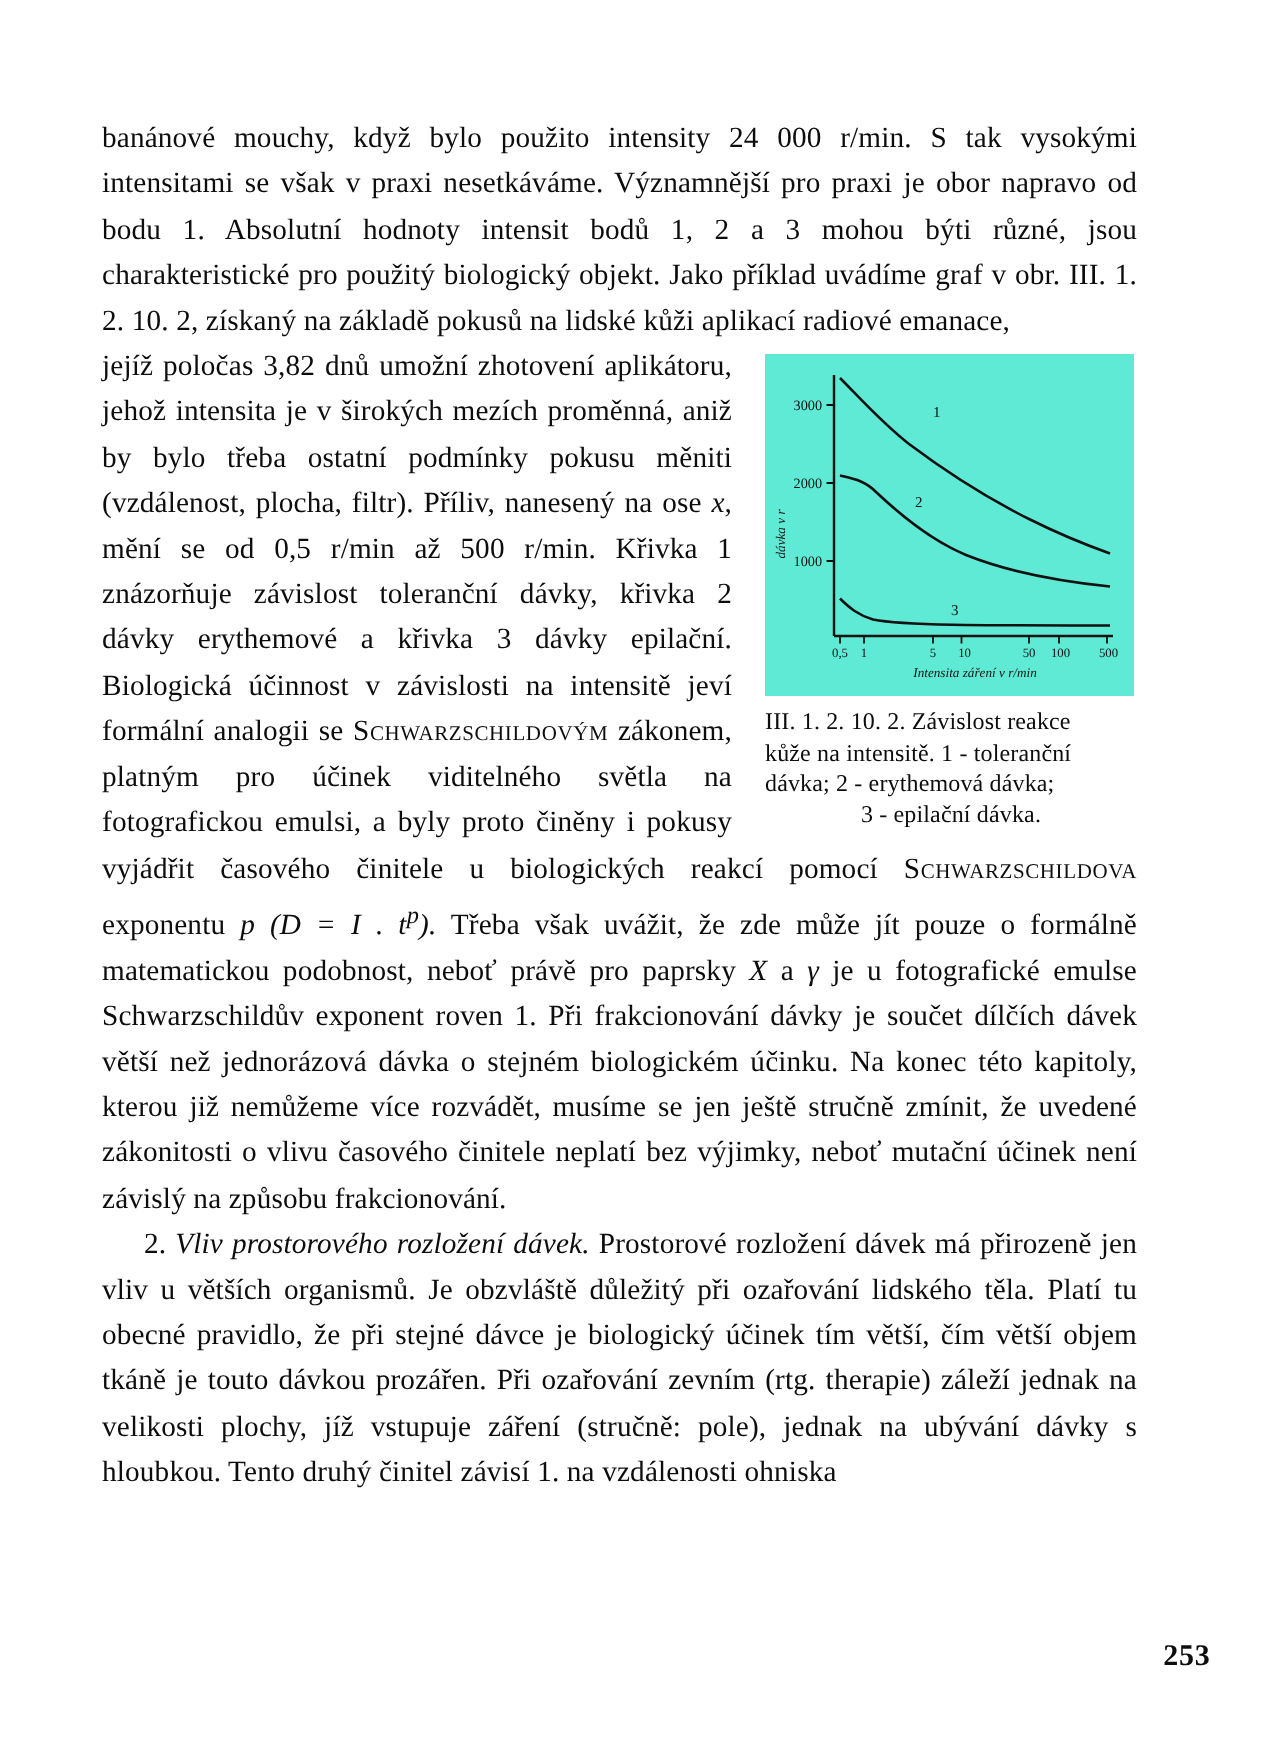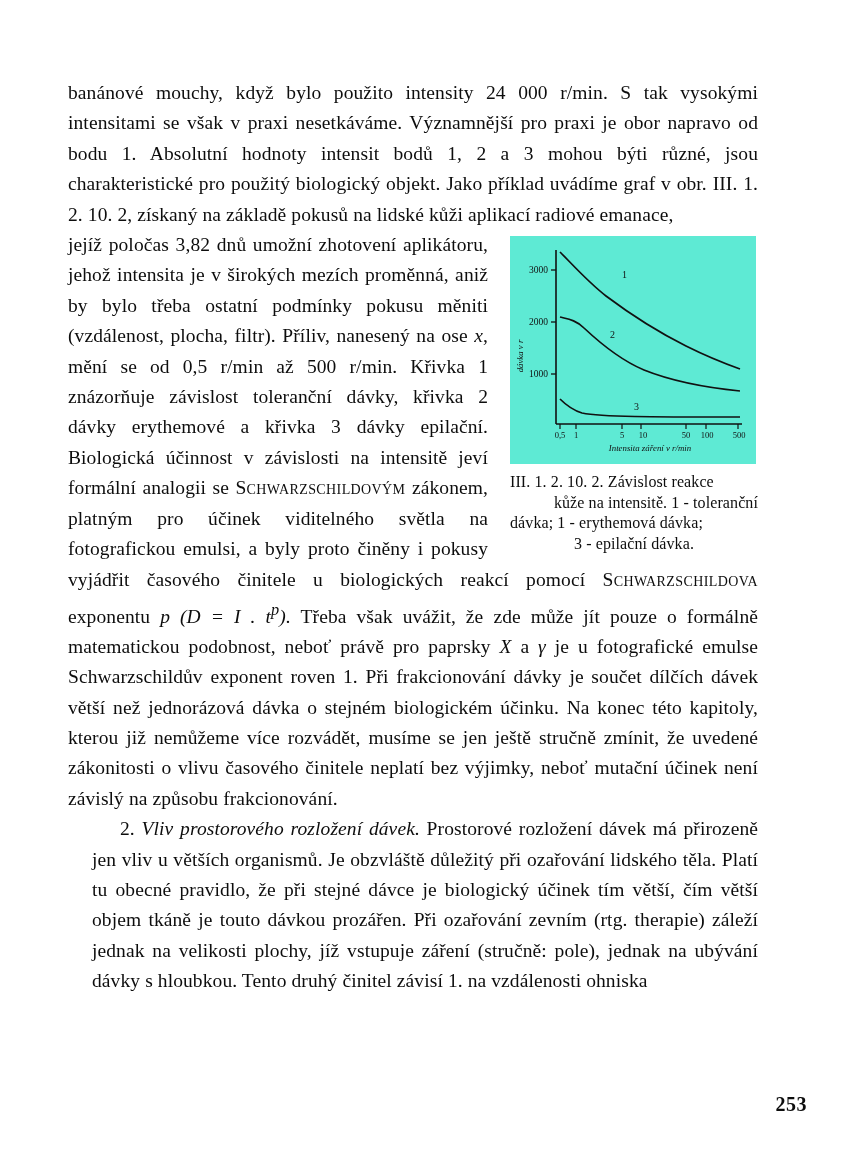--- a/index.html
+++ b/index.html
@@ -28,21 +28,21 @@
     width: 690px;
   }
   p.para {
     margin: 0;
     font-size: 19.5px;
     line-height: 30.4px;
     text-align: justify;
     text-justify: inter-word;
     letter-spacing: 0.1px;
   }
-  p.para.indent { text-indent: 28px; margin-left: 24px; }
+  p.para.indent { text-indent: 28px; }
   .sc { font-variant: small-caps; letter-spacing: 0.4px; }
   .it { font-style: italic; }
 
   
   .figure {
     float: right;
     width: 248px;
     margin: 6px 0 4px 22px;
     shape-margin: 6px;
   }
@@ -54,21 +54,21 @@
   }
   .figure-caption {
     margin-top: 8px;
     font-size: 16px;
     line-height: 20.5px;
     text-align: center;
     letter-spacing: 0.1px;
   }
   .figure-caption .capline { display: block; }
   .figure-caption .capline.l1 { text-align: left; }
-  .figure-caption .capline.l2 { text-align: right; }
+  .figure-caption .capline.l2 { text-align: left; }
   .figure-caption .capline.l3 { text-align: left; }
   .figure-caption .capline.l4 { text-align: center; }
 
   
   svg.chart { display: block; }
   .pagenum {
     position: absolute;
     right: 55px;
     bottom: 42px;
     font-size: 20px;
@@ -127,21 +127,21 @@
           <text x="112" y="42" font-family="'Liberation Serif', serif" font-size="10" fill="#111">1</text>
           <text x="100" y="102" font-family="'Liberation Serif', serif" font-size="10" fill="#111">2</text>
           <text x="124" y="174" font-family="'Liberation Serif', serif" font-size="10" fill="#111">3</text>
 
           <text transform="translate(13,120) rotate(-90)" font-family="'Liberation Serif', serif" font-size="8.8" font-style="italic" text-anchor="middle" fill="#111">dávka v r</text>
         </svg>
       </div>
       <div class="figure-caption">
         <span class="capline l1">III. 1. 2. 10. 2. Závislost reakce</span>
         <span class="capline l2">kůže na intensitě. 1 - toleranční</span>
-        <span class="capline l3">dávka; 1 - erythemová dávka;</span>
+        <span class="capline l3">dávka; 2 - erythemová dávka;</span>
         <span class="capline l4">3 - epilační dávka.</span>
       </div>
     </div>
 
     <p class="para"><span>jejíž poločas 3,82 dnů umožní zhotovení aplikátoru, jehož intensita je v širokých mezích proměnná, aniž by bylo třeba ostatní podmínky pokusu měniti (vzdálenost, plocha, filtr). Příliv, nanesený na ose </span><span class="it">x</span><span>, mění se od 0,5 r/min až 500 r/min. Křivka 1 znázorňuje závislost toleranční dávky, křivka 2 dávky erythemové a křivka 3 dávky epilační. Biologická účinnost v závislosti na intensitě jeví formální analogii se </span><span class="sc">Schwarzschildovým</span><span> zákonem, platným pro účinek viditelného světla na fotografickou emulsi, a byly proto činěny i pokusy vyjádřit časového činitele u biologických reakcí pomocí </span><span class="sc">Schwarzschildova</span><span> exponentu </span><span class="it">p (D = I . t</span><sup class="it">p</sup><span class="it">).</span><span> Třeba však uvážit, že zde může jít pouze o formálně matematickou podobnost, neboť právě pro paprsky </span><span class="it">X</span><span> a </span><span class="it">γ</span><span> je u fotografické emulse Schwarzschildův exponent roven 1. Při frakcionování dávky je součet dílčích dávek větší než jednorázová dávka o stejném biologickém účinku. Na konec této kapitoly, kterou již nemůžeme více rozvádět, musíme se jen ještě stručně zmínit, že uvedené zákonitosti o vlivu časového činitele neplatí bez výjimky, neboť mutační účinek není závislý na způsobu frakcionování.</span></p>
 
     <p class="para indent"><span>2. </span><span class="it">Vliv prostorového rozložení dávek.</span><span> Prostorové rozložení dávek má přirozeně jen vliv u větších organismů. Je obzvláště důležitý při ozařování lidského těla. Platí tu obecné pravidlo, že při stejné dávce je biologický účinek tím větší, čím větší objem tkáně je touto dávkou prozářen. Při ozařování zevním (rtg. therapie) záleží jednak na velikosti plochy, jíž vstupuje záření (stručně: pole), jednak na ubývání dávky s hloubkou. Tento druhý činitel závisí 1. na vzdálenosti ohniska</span></p>
 
   </div>
 

